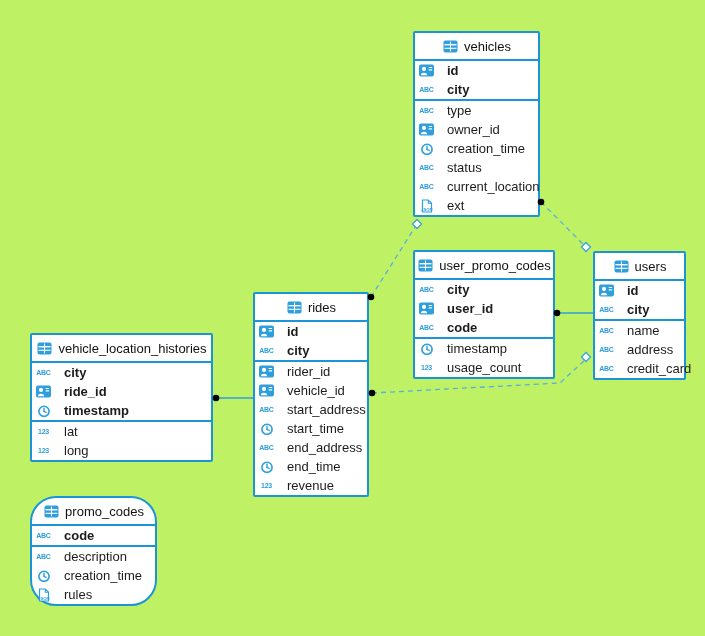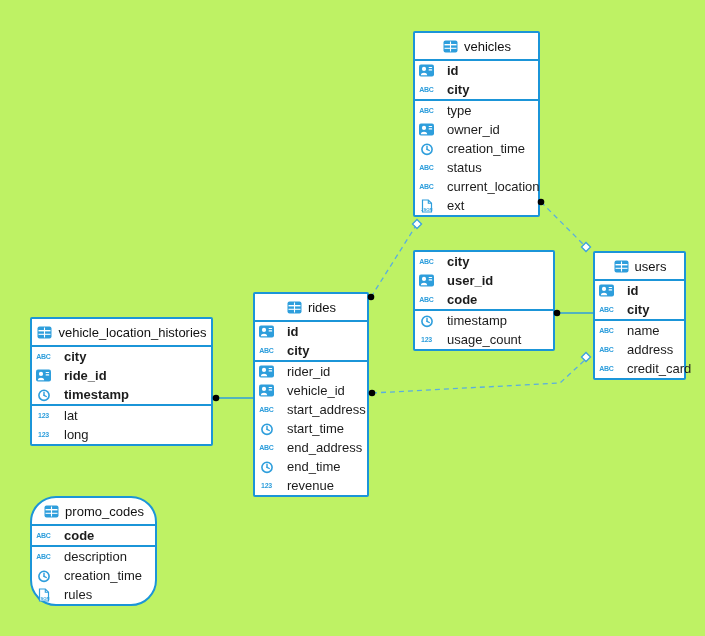--- a/index.html
+++ b/index.html
@@ -119,20 +119,31 @@
     <path d="M2.5 1 h5.8 l3.2 3.2 v8.8 h-9 z" fill="#fff" stroke="#2e9edc" stroke-width="1.2"></path>
     <path d="M8.3 1 v3.2 h3.2" fill="none" stroke="#2e9edc" stroke-width="1.1"></path>
     <text x="1.1" y="12.3" font-size="4.2" font-weight="bold" fill="#2e9edc" font-family="Liberation Sans, sans-serif">JSON</text>
               </svg>
             </span>
             <span class="cell-label">ext</span>
           </div>
         </div>
       </div>
       <div class="er-table" style="left: 413px; top: 250px; width: 142px;">
+        <div class="er-header">
+          <span class="cell-icon">
+            <svg width="15" height="13" viewBox="0 0 15 13">
+    <rect x="0.5" y="0.5" width="14" height="12" rx="2" fill="#2e9edc"></rect>
+    <line x1="1.5" y1="4.7" x2="13.5" y2="4.7" stroke="#fff" stroke-width="1.4"></line>
+    <line x1="1.5" y1="8.3" x2="13.5" y2="8.3" stroke="#fff" stroke-width="1.1"></line>
+    <line x1="7.5" y1="1.5" x2="7.5" y2="11.5" stroke="#fff" stroke-width="1.1"></line>
+            </svg>
+          </span>
+          <span>user_promo_codes</span>
+        </div>
         <div class="er-section">
           <div class="er-row key">
             <span class="cell-icon">
               <span class="txticon">ABC</span>
             </span>
             <span class="cell-label">city</span>
           </div>
           <div class="er-row key">
             <span class="cell-icon">
               <svg width="15" height="13" viewBox="0 0 15 13">
@@ -317,21 +328,21 @@
             <span class="cell-label">end_time</span>
           </div>
           <div class="er-row">
             <span class="cell-icon">
               <span class="txticon">123</span>
             </span>
             <span class="cell-label">revenue</span>
           </div>
         </div>
       </div>
-      <div class="er-table" style="left: 30px; top: 317px; width: 183px;">
+      <div class="er-table" style="left: 30px; top: 333px; width: 183px;">
         <div class="er-header">
           <span class="cell-icon">
             <svg width="15" height="13" viewBox="0 0 15 13">
     <rect x="0.5" y="0.5" width="14" height="12" rx="2" fill="#2e9edc"></rect>
     <line x1="1.5" y1="4.7" x2="13.5" y2="4.7" stroke="#fff" stroke-width="1.4"></line>
     <line x1="1.5" y1="8.3" x2="13.5" y2="8.3" stroke="#fff" stroke-width="1.1"></line>
     <line x1="7.5" y1="1.5" x2="7.5" y2="11.5" stroke="#fff" stroke-width="1.1"></line>
             </svg>
           </span>
           <span>vehicle_location_histories</span>

